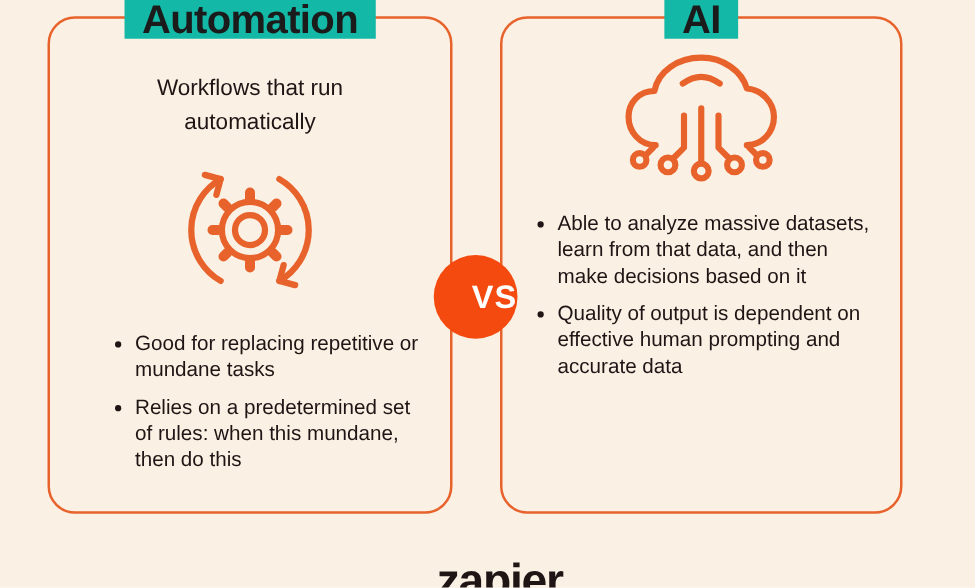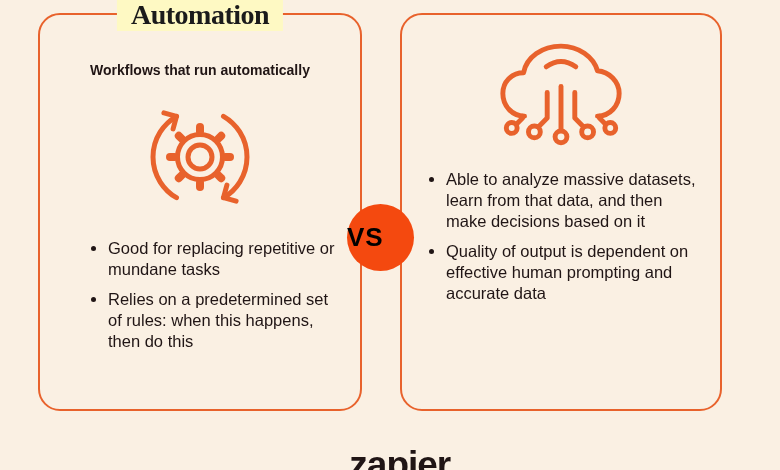--- a/index.html
+++ b/index.html
@@ -22,35 +22,34 @@
     flex-direction:column;
     align-items:center;
   }
   .card-left{left:38px;width:324px;}
   .card-right{left:400px;width:322px;}
   .card-title{
     position:absolute;
     top:-16px;
     left:50%;
     transform:translateX(-50%);
-    background:#fef9c3;
+    background:#14b8a6;
     padding:0 14px;
-    font-size:28px;
+    font-size:32px;
     line-height:32px;
     font-weight:800;
     letter-spacing:-0.5px;
     white-space:nowrap;
     color:#1B1B1B;
-    font-family:Liberation Serif, serif;
   }
   .card-subtitle{
     margin-top:42px;
-    font-size:14px;
+    font-size:18px;
     line-height:27px;
-    font-weight:700;
+    font-weight:400;
     text-align:center;
     max-width:240px;
   }
   .icon-wrap{
     margin-top:14px;
     height:124px;
     display:flex;
     align-items:center;
     justify-content:center;
   }
@@ -68,22 +67,22 @@
   .bullets li + li{margin-top:9px;}
   .vs-badge{
     position:absolute;
     left:347px;
     top:204px;
     width:67px;height:67px;
     border-radius:50%;
     background:#F4490F;
     display:flex;
     align-items:center;
-    justify-content:flex-start;
-    color:#000000;
+    justify-content:flex-end;
+    color:#ffffff;
     font-size:26px;
     font-weight:800;
     letter-spacing:1px;
     z-index:5;
   }
   .logo{
     position:absolute;
     top:444px;
     left:50%;
     transform:translateX(-50%);
@@ -124,29 +123,30 @@
             <path d="M 42 75 L 38.8 78.2"></path>
             <path d="M 34.5 57 L 30 57"></path>
             <path d="M 42 39 L 38.8 35.8"></path>
           </g>
         </g>
       </svg>
     </div>
 
     <ul class="bullets">
       <li>Good for replacing repetitive or mundane tasks</li>
-      <li>Relies on a predetermined set of rules: when this happens, then do this</li>
+      <li>Relies on a predetermined set of rules: when this mundane, then do this</li>
     </ul>
   </div>
 
   <div class="vs-badge">
     <span>VS</span>
   </div>
 
   <div class="card card-right">
+    <div class="card-title">AI</div>
 
     <div class="icon-wrap">
       <svg viewBox="0 0 140 125" width="138" height="122" aria-hidden="true">
         <g stroke="#E8622C" fill="none" stroke-width="5" stroke-linecap="round" stroke-linejoin="round">
 
           <path d="M 33 88 C 20 88 11 77 11 65 C 11 53 20 44 32 44 C 35 28 51 17 70 17 C 88 17 103 28 107 42 C 119 43 129 53 129 65 C 129 77 120 88 107 88"></path>
 
           <path d="M 55 38 Q 70 27 85 38"></path>
 
           <path d="M 70 58 L 70 101"></path>

